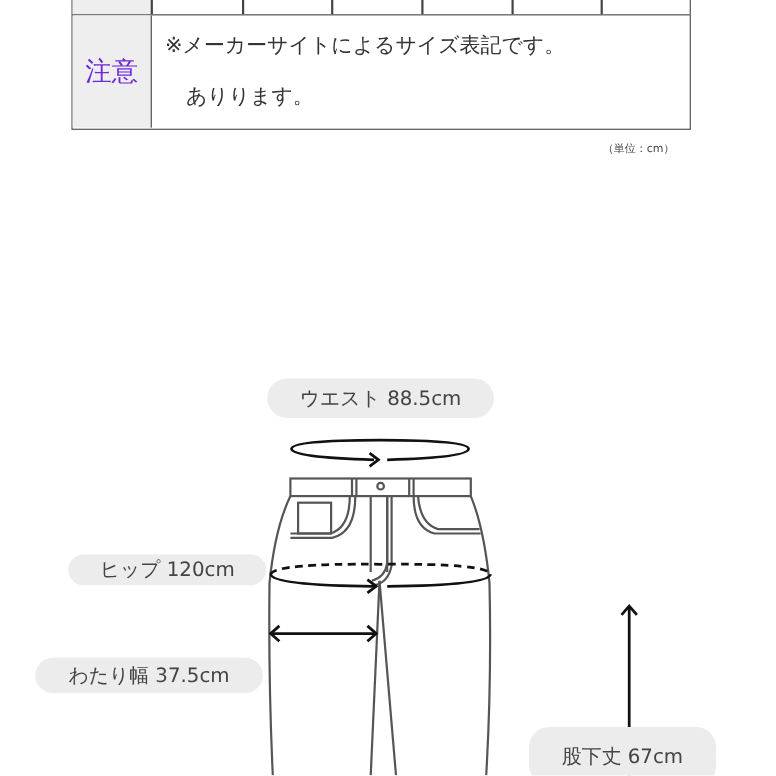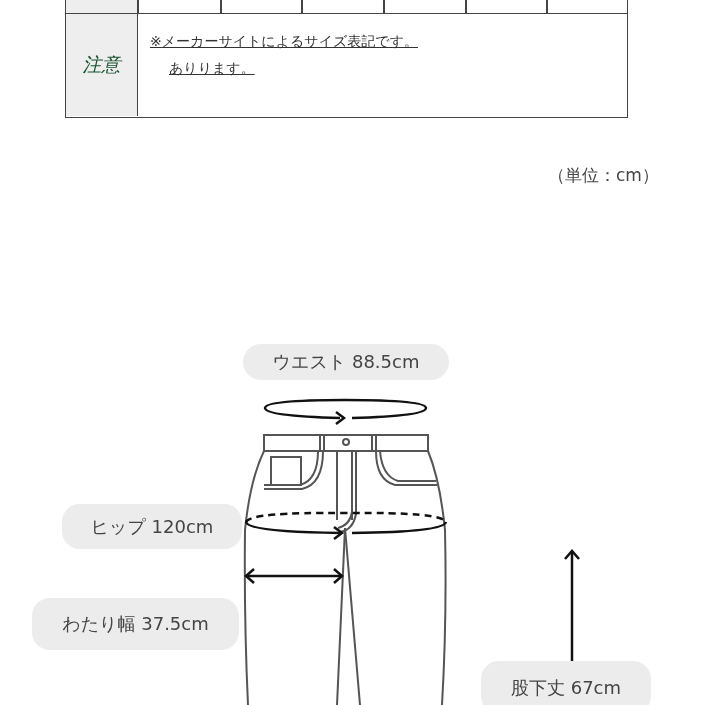--- a/index.html
+++ b/index.html
@@ -8,30 +8,30 @@
   .table { position:absolute; left:65px; top:-2px; width:563px; height:121px; }
   .top-row { position:absolute; left:0; top:0; width:563px; height:15px;
              border-left:1.5px solid #444; border-right:1.5px solid #444; box-sizing:border-box; }
   .top-row .head-cell { position:absolute; left:0; top:0; width:72px; height:15px; background:#eeeeee; }
   .top-row .col-line { position:absolute; top:0; width:1.5px; height:15px; background:#444; }
   .note-row { position:absolute; left:0; top:15px; width:563px; height:105px;
               border:1.5px solid #444; box-sizing:border-box; }
   .note-head { position:absolute; left:0; top:0; width:72px; height:102px; background:#eeeeee;
                border-right:1.5px solid #444; box-sizing:border-box;
                display:flex; align-items:center; justify-content:center;
-               font-size:19px; color:#14532d;font-style:italic; }
-  .note-body { position:absolute; left:84px; top:14px; width:470px; font-size:14px; line-height:27px; color:#333;text-decoration:underline; }
-  .note-body .line2b { padding-left:19px; }
-  .unit { position:absolute; left:548px; top:128px; font-size:17px; color:#444;margin-top:36px; }
+               font-size:24px; color:#6d28d9; }
+  .note-body { position:absolute; left:84px; top:14px; width:470px; font-size:19px; line-height:27px; color:#333; }
+  .note-body .line2b { padding-left:19px;margin-top:20px; }
+  .unit { position:absolute; left:548px; top:128px; font-size:10px; color:#444; }
 
   .pill { position:absolute; background:#ececec; border-radius:18px; color:#444;
           display:flex; align-items:center; justify-content:center; font-size:18px; white-space:nowrap; }
   #pill-waist { left:243px; top:344px; width:206px; height:36px;text-align:center; }
-  #pill-hip { left:62px; top:504px; width:180px; height:45px; }
-  #pill-thigh { left:32px; top:598px; width:207px; height:52px; }
+  #pill-hip { left:62px; top:504px; width:180px; height:28px; }
+  #pill-thigh { left:32px; top:598px; width:207px; height:32px; }
   #pill-inseam { left:481px; top:661px; width:170px; height:53px; }
   svg.drawing { position:absolute; left:0; top:0; }
 </style>
 </head>
 <body>
 
 <div class="table">
   <div class="top-row">
     <div class="head-cell"></div>
     <div class="col-line" style="left:71px"></div>

